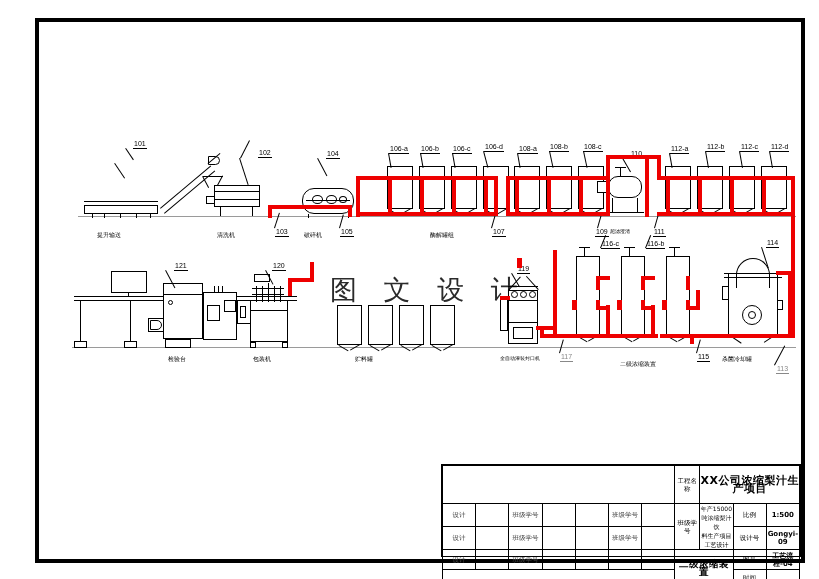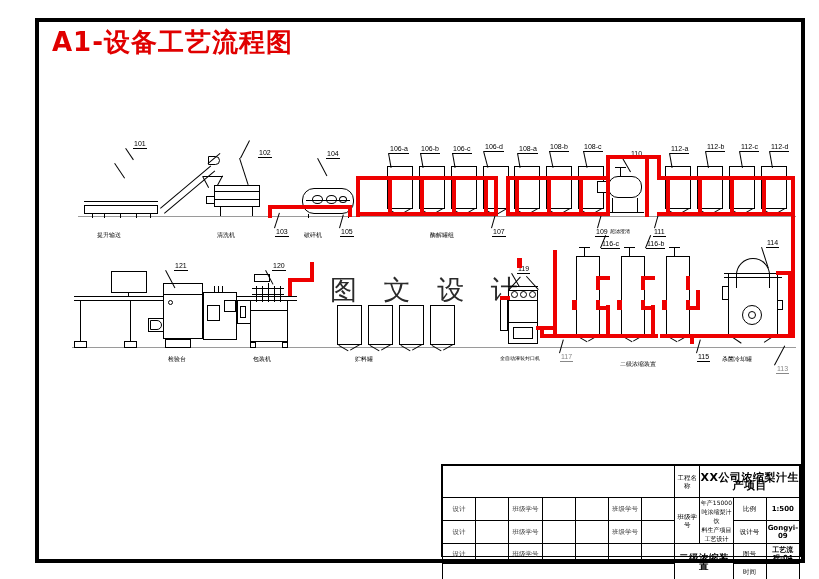--- a/index.html
+++ b/index.html
@@ -59,21 +59,20 @@
   .tb td.sm{font-size:6px;color:#000;line-height:9px;}
   .tb td.val{font-size:7px;font-weight:bold;color:#000;}
 </style>
 </head>
 <body>
 
 <div id="sheet">
 
   <div class="frame-outer"></div>
 
-  <div class="dwg-title">A1-设备工艺流程图</div>
 
   <div class="watermark">图 文 设 计</div>
 
   <div>
 
     <div class="ground" style="left:78px;top:216px;width:718px;"></div>
 
     <div>
       <div class="ln" style="left:84px;top:205px;width:74px;height:1px;"></div>
       <div class="ln" style="left:84px;top:213px;width:74px;height:1px;"></div>
@@ -469,21 +468,21 @@
       <div class="rd" style="left:617px;top:300px;width:5px;height:10px;"></div>
       <div class="rd" style="left:662px;top:300px;width:5px;height:10px;"></div>
       <div class="rd" style="left:500px;top:296px;width:10px;height:4px;"></div>
       <div class="rd" style="left:536px;top:326px;width:18px;height:4px;"></div>
     </div>
   </div>
 
   <div class="tb">
     <table>
       <tbody>
-          <tr style="height:32px;margin-left:28px;">
+          <tr style="height:38px;margin-left:28px;">
         <td colspan="7"></td>
         <td rowspan="1" style="width:24px;" class="dark">工程名称</td>
         <td colspan="3" class="big">XX公司浓缩梨汁生产项目</td>
       </tr>
 
       <tr style="height:17px;">
         <td style="width:26px;">设计</td>
         <td style="width:26px;"></td>
         <td style="width:34px;">班级学号</td>
         <td style="width:22px;"></td>

